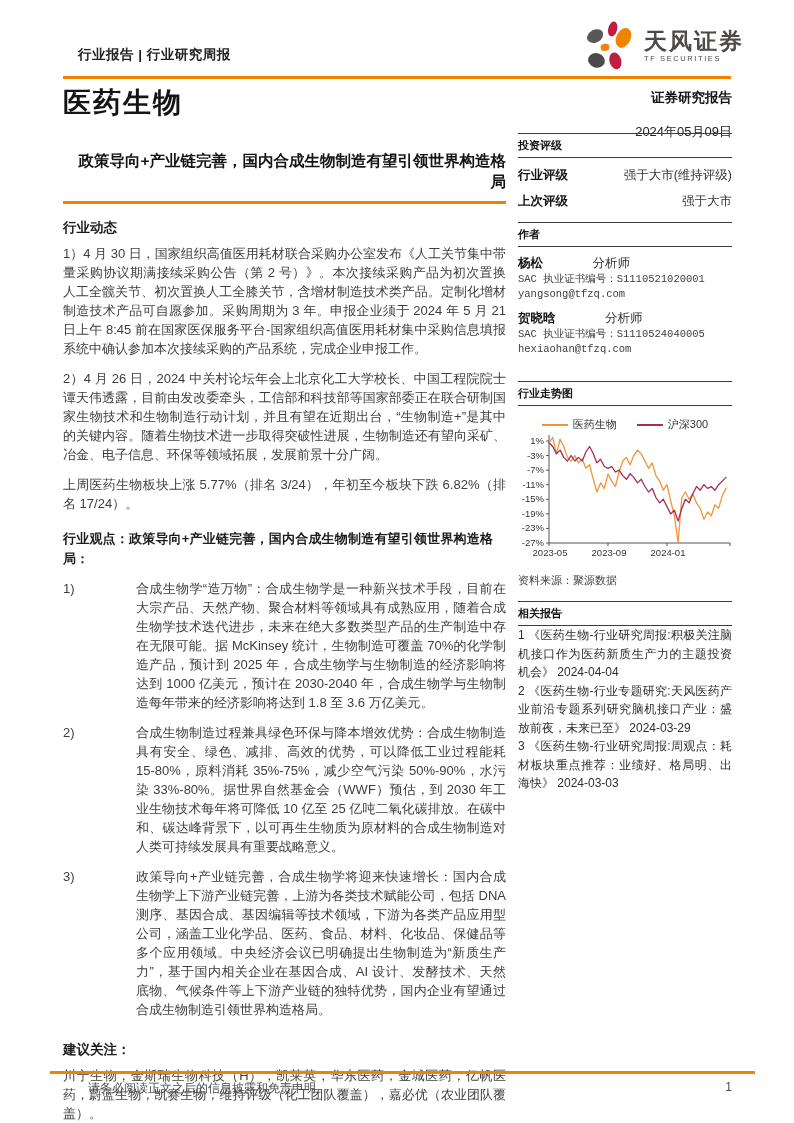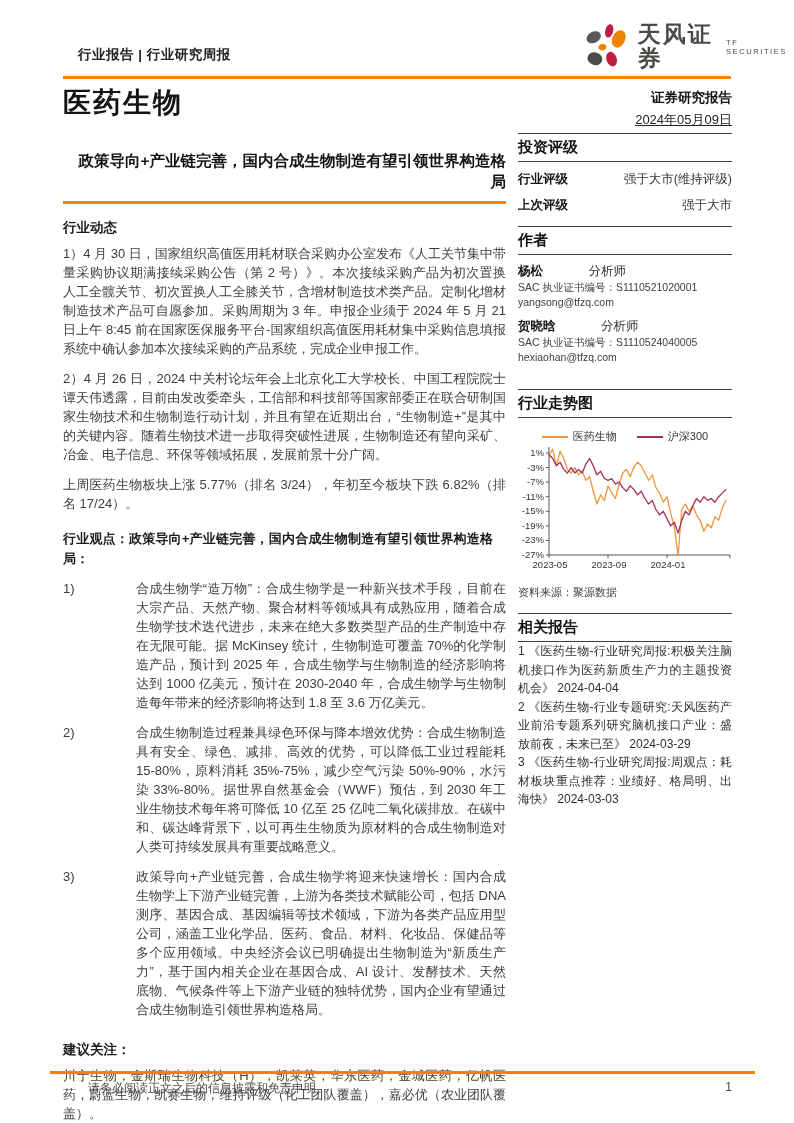--- a/index.html
+++ b/index.html
@@ -5,48 +5,48 @@
   * { box-sizing: border-box; }
   html,body { margin:0; padding:0; }
   body {
     width:794px; height:1123px; position:relative; background:#ffffff;
     font-family:"Liberation Sans","DejaVu Sans",sans-serif; color:#3a3a3a;
     overflow:hidden;
   }
   
   .breadcrumb { position:absolute; left:78px; top:46px; font-size:13.5px; font-weight:bold; color:#222; letter-spacing:.5px; }
   .logo { position:absolute; left:583px; top:20px; display:flex; align-items:center; gap:7px; }
-  .logo-text { display:flex; flex-direction:row;align-items:center; }
+  .logo-text { display:flex; flex-direction:column; }
   .brand-name { font-size:23px; font-weight:bold; color:#4d4b48; letter-spacing:2px; line-height:24px; }
   .brand-sub { font-size:7.5px; color:#4d4b48; letter-spacing:1.6px; margin-top:1px; }
   .header-rule { position:absolute; left:63px; top:76px; width:668px; height:3px; background:#f08300; }
   .page-title { position:absolute; left:63px; top:84px; font-size:28px; font-weight:bold; color:#141414; letter-spacing:2px; }
   .report-meta { position:absolute; right:62px; top:89px; text-align:right; }
   .report-type { font-size:13.5px; font-weight:bold; color:#141414; }
-  .report-date { font-size:13px; color:#222; margin-top:4px;text-decoration:underline; }
+  .report-date { font-size:13px; color:#222; margin-top:16px; }
 
   
   .main { position:absolute; left:63px; top:150px; width:443px; }
   .headline { font-size:15.5px; font-weight:bold; color:#141414; line-height:21px; padding-bottom:9px; border-bottom:3px solid #f08300;text-align:right; }
   .sec-h { font-size:13.5px; font-weight:bold; color:#1c1c1c; margin:15px 0 7px 0; }
   .body-p { font-size:13px; line-height:19px; text-align:justify; margin:0 0 11px 0; color:#3d3d3d; }
   .viewpoint-h { font-size:13px; font-weight:bold; color:#1c1c1c; line-height:20px; margin:16px 13px 10px 0; text-align:justify; }
   .point { display:flex; margin:0 0 11px 0; }
   .point-num { flex:none; width:28px; font-size:13px; line-height:19px; color:#3d3d3d; }
   .point-txt { flex:1; font-size:13px; line-height:19px; text-align:justify; color:#3d3d3d;margin-left:45px; }
   .suggest-h { font-size:13.5px; font-weight:bold; color:#1c1c1c; margin:22px 0 7px 0; }
 
   
   .sidebar { position:absolute; left:518px; top:133px; width:214px; }
-  .sb-title { font-size:15px; font-weight:bold; color:#141414; border-top:1.5px solid #3c3c3c; border-bottom:1.5px solid #3c3c3c; padding:4px 0 4px 0; }
+  .sb-title { font-size:11px; font-weight:bold; color:#141414; border-top:1.5px solid #3c3c3c; border-bottom:1.5px solid #3c3c3c; padding:4px 0 4px 0; }
   .sb-gap { height:12px; }
   .rating-row { display:flex; justify-content:space-between; font-size:12.5px; margin-top:9px; }
   .rating-label { font-weight:bold; color:#141414; }
   .rating-value { color:#333; }
-  .author { margin-top:8px; }
+  .author { margin-top:8px;font-family:Liberation Mono, monospace; }
   .author-line { font-size:12.5px; }
   .author-name { font-weight:bold; color:#141414; }
   .author-role { margin-left:42px; color:#333; }
   .author-cert, .author-email { font-size:10.5px; line-height:15px; color:#3d3d3d; }
   .legend { display:flex; justify-content:center; gap:20px; font-size:11px; color:#333; margin:11px 0 0 0; }
   .legend-item { display:flex; align-items:center; gap:5px; }
   .legend-swatch { width:26px; height:0; border-top:2px solid #000; }
   .source { font-size:11px; color:#3d3d3d; margin:9px 0 13px 0; }
   .report-item { font-size:12px; line-height:18.5px; text-align:justify; color:#2e2e2e; }
 

